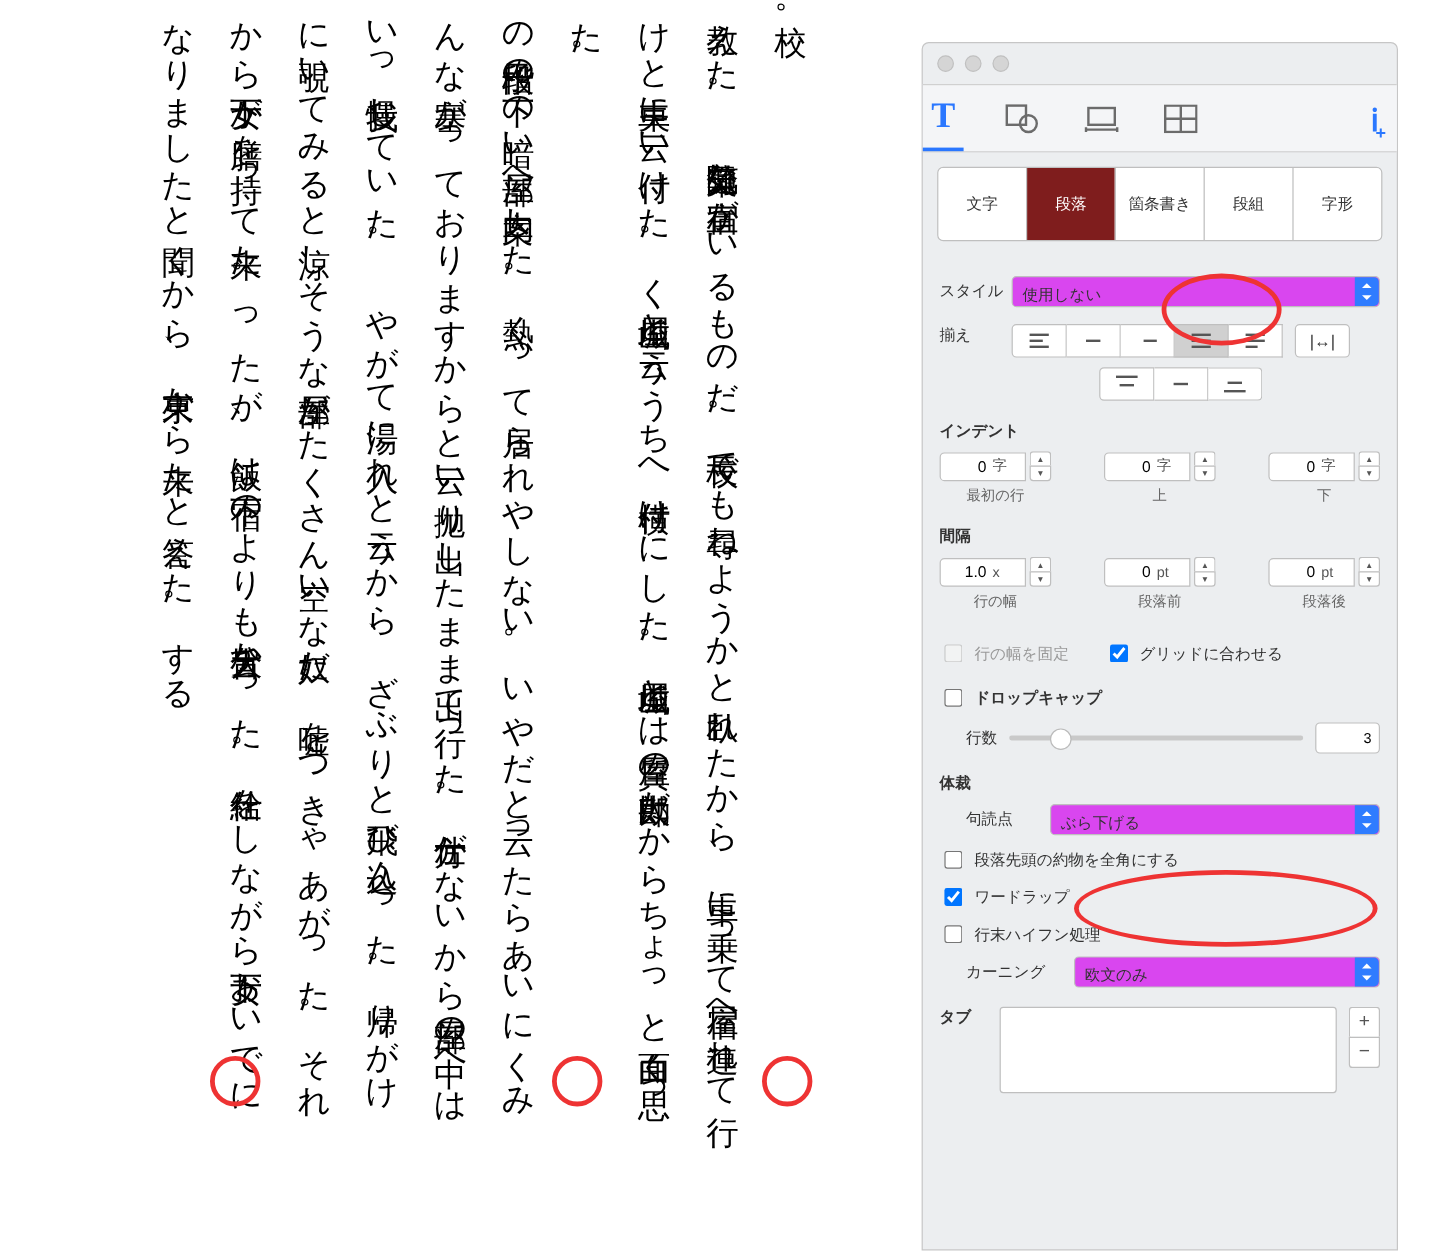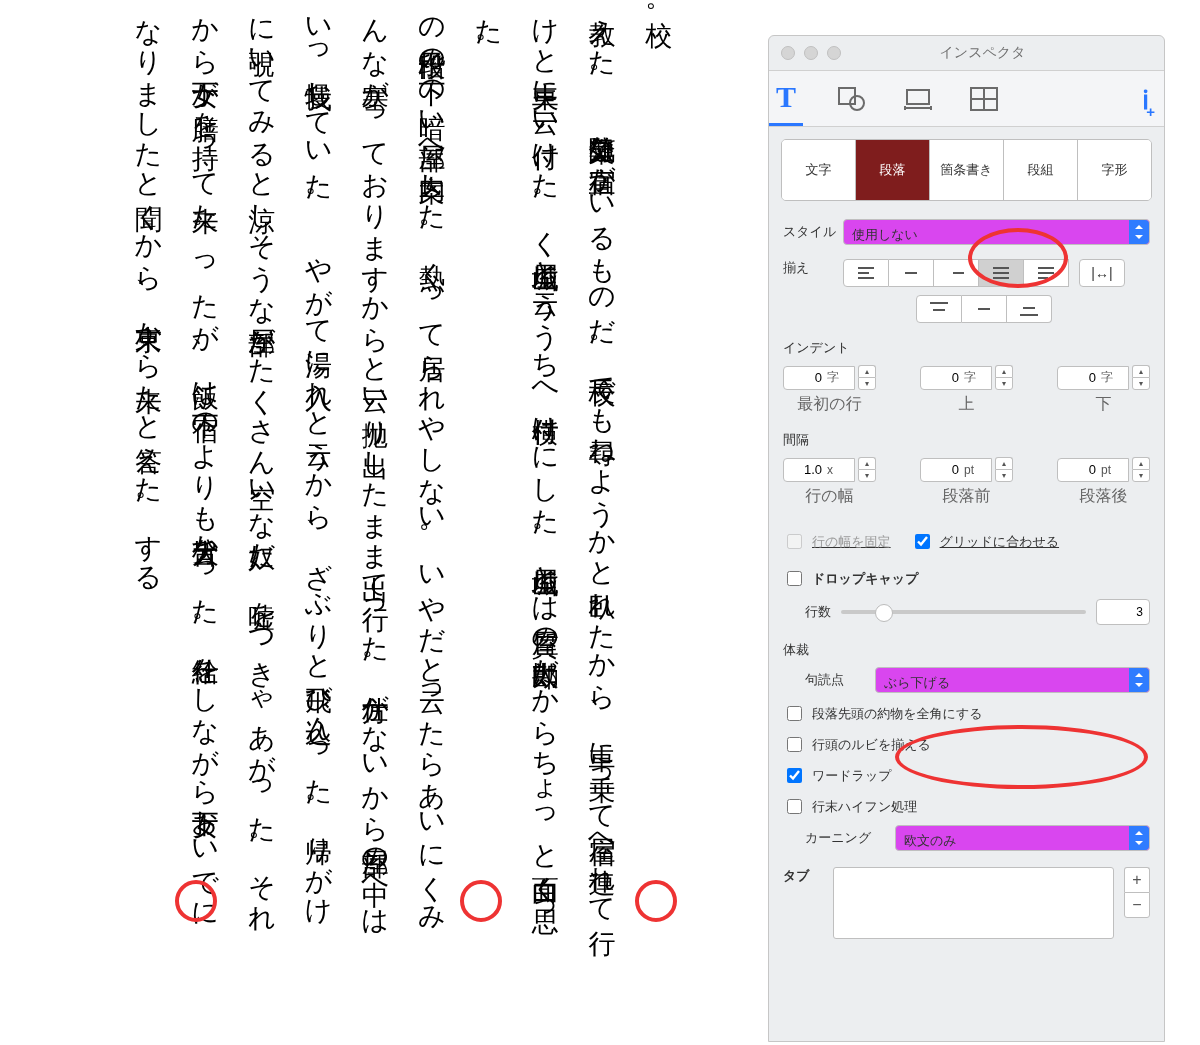--- a/index.html
+++ b/index.html
@@ -17,21 +17,21 @@
   .titletxt{flex:1;text-align:center;color:#6f6f6f;font-size:14px;margin-right:40px;}
   .catrow{height:55px;background:#f4f5f7;border-top:1px solid #d0d0d0;border-bottom:1px solid #d0d0d0;display:flex;align-items:center;justify-content:center;gap:32px;}
   .caticon{width:34px;height:34px;display:flex;align-items:center;justify-content:center;color:#6b6b6b;}
   .caticon.sel{border-bottom:3px solid #2a77ff;color:#2a77ff;height:52px;padding-bottom:0;}
   .info{color:#2a77ff;margin-left:auto;margin-right:15px;font-size:26px;font-weight:bold;position:relative;}
   .info sub{position:absolute;right:-6px;bottom:-3px;font-size:15px;color:#2a77ff;}
   .tabs{display:flex;margin:12px 12px 0 12px;border:1px solid #bfbfbf;border-radius:5px;overflow:hidden;font-size:13px;}
   .tab{flex:1;text-align:center;padding:21px 0;background:#fff;}
   .tab+.tab{border-left:1px solid #bfbfbf;}
   .tab.sel{background:#7f1d1d;color:#fff;}
-  .section{padding:4px 14px;}
+  .section{padding:15px 14px;}
   .row{display:flex;align-items:center;margin-top:14px;}
   .lbl{width:60px;font-size:13px;}
   .select{flex:1;height:24px;background:#d946ef;border:1px solid #bfbfbf;border-radius:4px;display:flex;align-items:flex-end;padding:0 8px;position:relative;font-size:13px;}
   .select .arrow{position:absolute;right:0;top:0;bottom:0;width:20px;border-left:0;background:#2f7cff;border-radius:0 4px 4px 0;display:flex;align-items:center;justify-content:center;}
   .select .arrow:before{content:"";width:0;height:0;border-left:4px solid transparent;border-right:4px solid transparent;border-bottom:4px solid #fff;position:absolute;top:5px;}
   .select .arrow:after{content:"";width:0;height:0;border-left:4px solid transparent;border-right:4px solid transparent;border-top:4px solid #fff;position:absolute;bottom:5px;}
   .segrow{display:flex;gap:0;}
   .seg{width:44px;height:26px;background:#fff;border:1px solid #bfbfbf;display:flex;align-items:center;justify-content:center;}
   .seg+ .seg{border-left:none;}
   .seg:first-child{border-radius:4px 0 0 4px;}
@@ -42,22 +42,22 @@
   .aln span{display:block;height:2px;background:#555;}
   .numfield{display:flex;align-items:center;}
   .numfield input{width:72px;height:24px;border:1px solid #bfbfbf;border-radius:4px 0 0 4px;background:#fff;text-align:right;padding-right:32px;font-size:13px;box-sizing:border-box;}
   .numfield .unit{position:relative;left:-28px;width:0;color:#555;font-size:12px;}
   .stepper{display:flex;flex-direction:column;margin-left:3px;}
   .stepper div{width:16px;height:11px;border:1px solid #bfbfbf;background:#fff;display:flex;align-items:center;justify-content:center;font-size:8px;color:#555;}
   .stepper div:first-child{border-radius:3px 3px 0 0;border-bottom:none;}
   .stepper div:last-child{border-radius:0 0 3px 3px;}
   .trio{display:flex;justify-content:space-between;margin-top:8px;}
   .col3{display:flex;flex-direction:column;align-items:center;gap:4px;}
-  .col3 .cap{font-size:16px;color:#666;}
-  .hdr{font-size:13px;font-weight:400;margin-top:16px;}
+  .col3 .cap{font-size:12px;color:#666;}
+  .hdr{font-size:13px;font-weight:700;margin-top:16px;}
   .chk{display:flex;align-items:center;gap:7px;margin-top:10px;font-size:13px;}
   .chk input{width:15px;height:15px;}
   .indent{margin-left:22px;}
   .slider{display:flex;align-items:center;gap:10px;margin-top:10px;}
   .slider .track{flex:1;height:4px;background:#c9c9c9;border-radius:2px;position:relative;}
   .slider .thumb{position:absolute;left:14%;top:-6px;width:16px;height:16px;border-radius:50%;background:#fff;border:1px solid #bbb;}
   .slider input.num{width:44px;height:22px;border:1px solid #bfbfbf;border-radius:4px;text-align:right;padding-right:6px;font-size:12px;}
   .tabbox{display:flex;align-items:flex-start;gap:10px;margin-top:16px;}
   .tabbox .list{flex:1;height:70px;background:#fff;border:1px solid #bfbfbf;border-radius:3px;}
   .tabbtns{display:flex;flex-direction:column;}
@@ -83,21 +83,20 @@
 の楷子段の下の暗い部屋へ案内した。熱くって居られやしない。いやだと云ったらあいにくみんな塞がっておりますからと云い拋り出したまま出て行った。仕方がないから部屋の中へはいっ我慢していた。　やがて湯に入れと云うから、ざぶりと飛び込んった。帰りがけに覗いてみると涼しそうな部屋がたくさん空いな奴だ。嘘をつきゃあがった。それから下女が膳を持って来た。ったが、飯は下宿のよりも大分旨かった。給仕をしながら下女おいでになりましたと聞くから、東京から来たと答えた。する</p>
   </div>
 
   <div class="panel">
     <div class="titlebar">
       <div class="tlight">
         <div class="dot"></div>
         <div class="dot"></div>
         <div class="dot"></div>
       </div>
-      <div class="titletxt">インスペクタ</div>
     </div>
     <div class="catrow">
       <div class="caticon sel">
           <span style="font-family:serif;font-size:30px;font-weight:bold;">T</span>
         </div>
       <div class="caticon">
           <svg width="30" height="26">
             <rect x="2" y="2" width="16" height="16" fill="none" stroke="#6b6b6b" stroke-width="2"></rect>
             <circle cx="20" cy="17" r="7" fill="none" stroke="#6b6b6b" stroke-width="2"></circle>
           </svg>
@@ -264,21 +263,21 @@
               <input value="0" style="">
               <span class="unit">pt</span>
               <div class="stepper">
                 <div>▴</div>
                 <div>▾</div>
               </div>
             </div>
           <div class="cap">段落後</div>
         </div>
       </div>
-      <div class="row" style="gap:20px;text-decoration:underline;">
+      <div class="row" style="gap:30px;">
         <label class="chk" style="color:#999;">
             <input type="checkbox" disabled="" style="">
             <span>行の幅を固定</span>
           </label>
         <label class="chk">
             <input type="checkbox" checked="" style="">
             <span>グリッドに合わせる</span>
           </label>
       </div>
 
@@ -298,24 +297,20 @@
       <div class="row indent" style="margin-top:8px;">
         <div style="width:70px;">句読点</div>
         <div class="select">
             <span>ぶら下げる</span>
             <div class="arrow"></div>
           </div>
       </div>
       <label class="chk">
           <input type="checkbox" style="">
           <span>段落先頭の約物を全角にする</span>
-        </label>
-      <label class="chk">
-          <input type="checkbox" style="">
-          <span>行頭のルビを揃える</span>
         </label>
       <label class="chk">
           <input type="checkbox" checked="" style="">
           <span>ワードラップ</span>
         </label>
       <label class="chk">
           <input type="checkbox" style="">
           <span>行末ハイフン処理</span>
         </label>
       <div class="row indent" style="margin-top:8px;">

